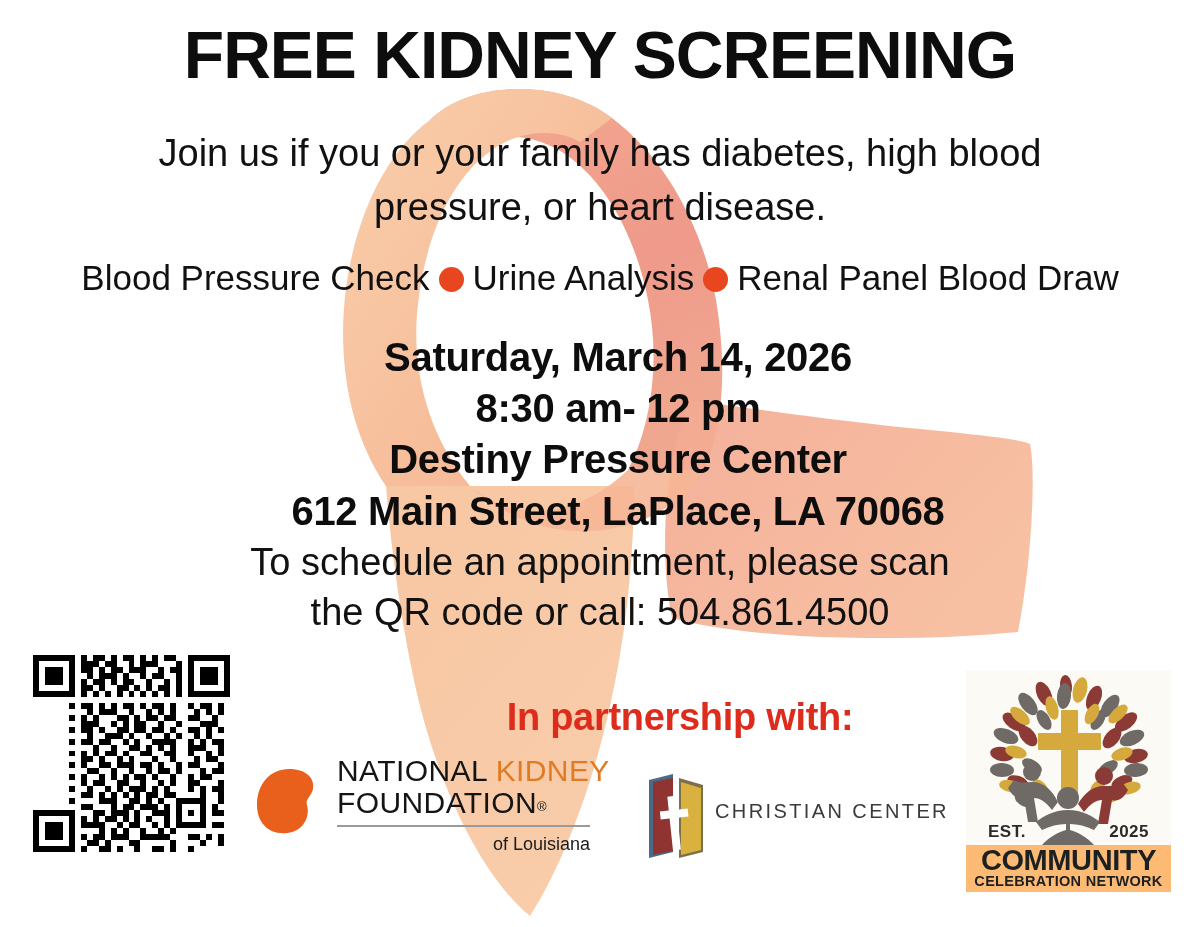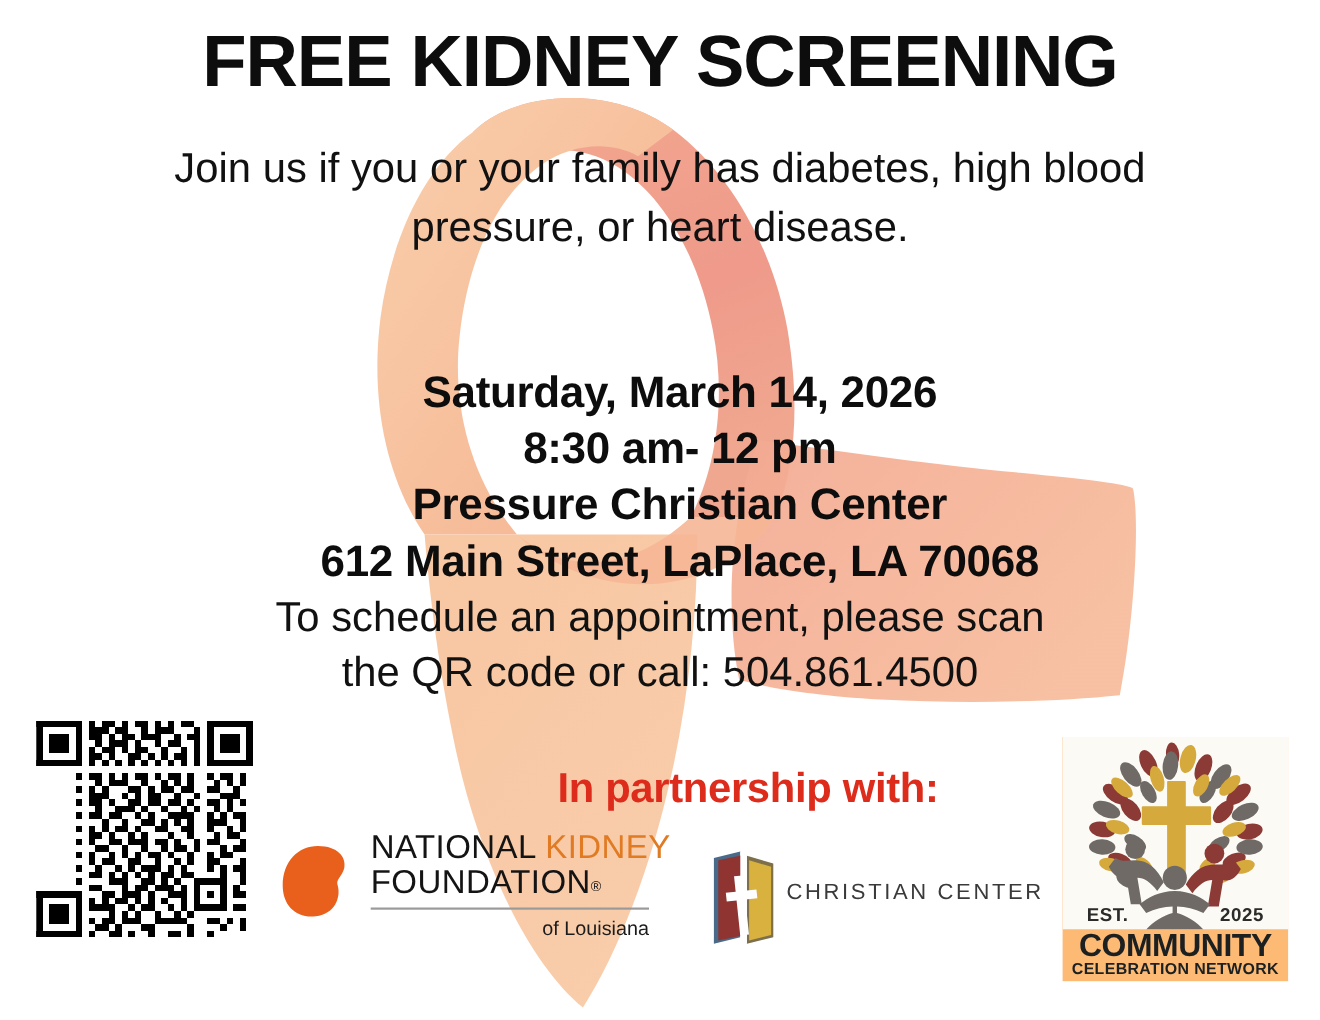--- a/index.html
+++ b/index.html
@@ -250,25 +250,32 @@
 
   <div id="content">
 
     <div class="abs" id="headline">FREE KIDNEY SCREENING</div>
 
     <div class="abs" id="subhead">
       <div>Join us if you or your family has diabetes, high blood</div>
       <div>pressure, or heart disease.</div>
     </div>
 
+    <div class="abs" id="services">
+      <span>Blood Pressure Check</span>
+      <span class="svc-dot"></span>
+      <span>Urine Analysis</span>
+      <span class="svc-dot"></span>
+      <span>Renal Panel Blood Draw</span>
+    </div>
 
     <div class="abs" id="details">
       <div class="big">Saturday, March 14, 2026</div>
       <div class="big">8:30 am- 12 pm</div>
-      <div class="big">Pressure Christian Center</div>
+      <div class="big">Destiny Pressure Center</div>
       <div class="big">612 Main Street, LaPlace, LA 70068</div>
       <div class="reg">To schedule an appointment, please scan</div>
       <div class="reg">the QR code or call: 504.861.4500</div>
     </div>
 
     <div class="abs" id="partnership">In partnership with:</div>
 
     <div id="qr">
       <svg viewBox="0 0 33 33" shape-rendering="crispEdges" xmlns="http://www.w3.org/2000/svg">
         <rect width="33" height="33" fill="#ffffff"></rect>

